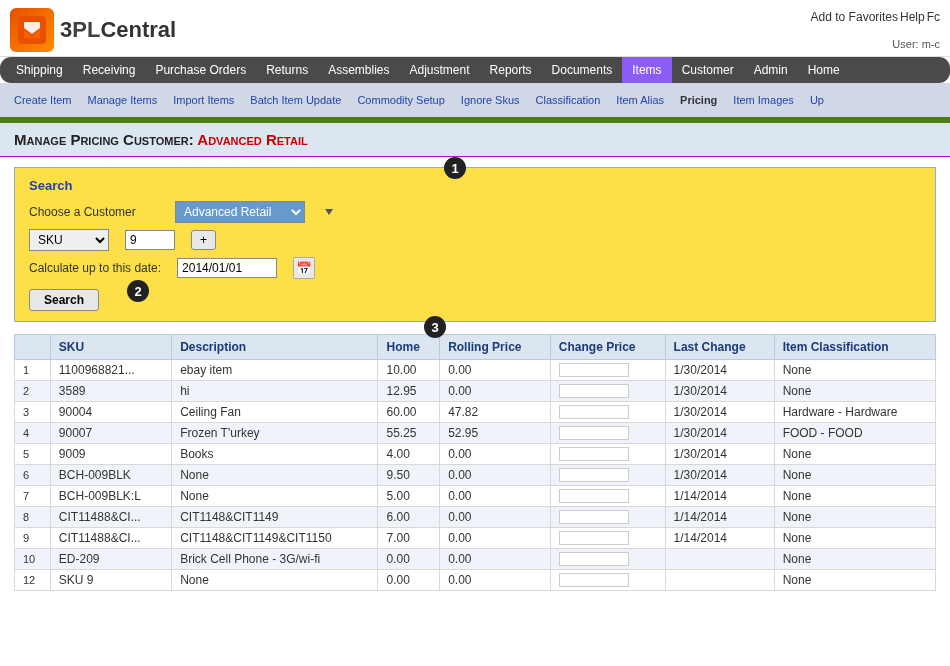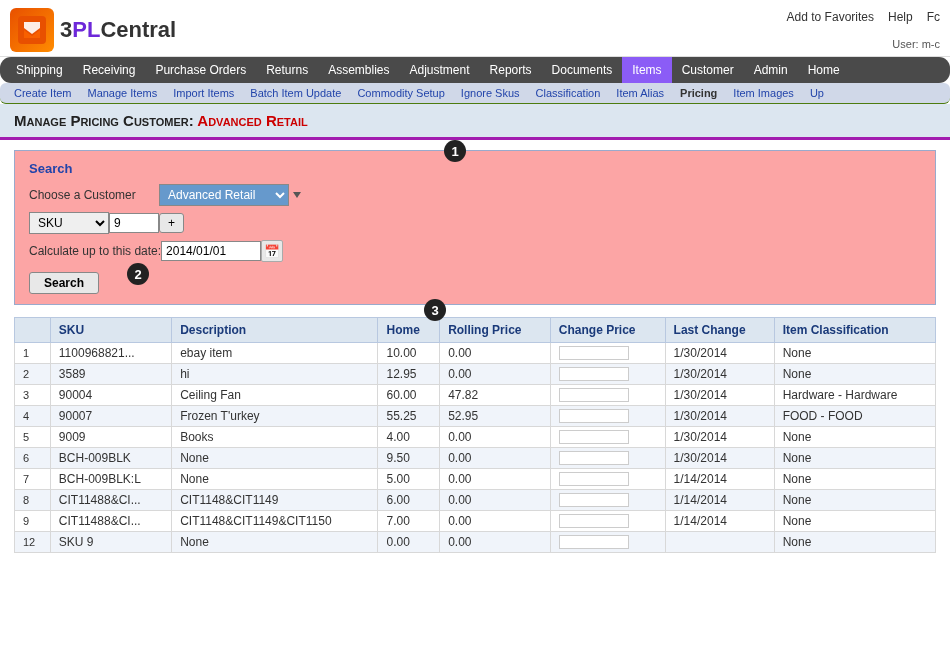--- a/index.html
+++ b/index.html
@@ -16,23 +16,23 @@
     }
     .logo-area { display: flex; align-items: center; gap: 6px; }
     .logo-box {
       width: 44px; height: 44px;
       background: linear-gradient(135deg, #e85000, #ff8c00);
       border-radius: 6px;
       display: flex; align-items: center; justify-content: center;
       font-size: 10px; color: white; font-weight: bold;
     }
     .logo-text { font-size: 22px; font-weight: bold; color: #333; }
-    .logo-text span.pl { color: #6d28d9; }
+    .logo-text span.pl { color: #404040; }
     .top-right { display: flex; gap: 14px; font-size: 12px; color: #555; align-items: flex-start; flex-direction: column; align-items: flex-end;}
-    .top-links { display: flex; gap: 14px; }
+    .top-links { display: flex; gap: 2px; }
     .top-links a { color: #333; text-decoration: none; font-size: 12px; }
     .user-info { font-size: 11px; color: #555; }
 
     
     .main-nav {
       background: #4a4a4a;
       display: flex;
       padding: 0 6px;
       border-radius: 11px;
     }
@@ -42,68 +42,67 @@
       padding: 6px 10px;
       font-size: 12px;
       white-space: nowrap;
     }
     .main-nav a.active { background: #8b5cf6; }
 
     
     .sub-nav {
       background: #d0d8e8;
       display: flex;
-      padding: 0 6px;
-      border-bottom: 1px solid #4d7c0f;
-      border-radius: 6px;
+      padding: 7px 6px;
+      border-bottom: 6px solid #4d7c0f;
     }
     .sub-nav a {
       color: #2244aa;
       text-decoration: none;
       padding: 4px 8px;
       font-size: 11px;
       white-space: nowrap;
     }
     .sub-nav a.active { color: #333; font-weight: bold; text-decoration: none; text-align: center; }
 
     
     .page-title-bar {
       background: #dce6f0;
       padding: 8px 14px;
-      border-bottom: 3px solid #a21caf;
+      border-bottom: 1px solid #a21caf;
     }
     .page-title-bar h1 {
       font-size: 15px;
       font-variant: small-caps;
       color: #222;
       font-weight: bold;
     }
     .page-title-bar h1 span.customer-name { color: #cc0000; font-weight: bold; }
 
     
     .content { padding: 10px 14px; }
 
     
     .search-section {
       border: 1px solid #99aacc;
       padding: 10px 14px;
       margin-bottom: 12px;
-      background: #fca5a5;
+      background: #fde047;
     }
     .search-section h2 {
       font-size: 13px;
       color: #2244aa;
       margin-bottom: 8px;
       font-weight: bold;
     }
     .form-row {
       display: flex;
       align-items: center;
       margin-bottom: 6px;
-      gap: 0;
+      gap: 16px;
     }
     .form-label {
       font-size: 12px;
       color: #333;
       min-width: 130px;
     }
     .customer-select {
       padding: 2px 4px;
       font-size: 12px;
       border: 1px solid #888;
@@ -409,20 +408,30 @@
     <td class="row-num">9</td>
     <td>CIT11488&amp;CI...</td>
     <td>CIT1148&amp;CIT1149&amp;CIT1150</td>
     <td>7.00</td>
     <td>0.00</td>
     <td><input type="text" style="border: 1px solid rgb(204, 204, 204); width: 70px; font-size: 11px;" value=""></td>
     <td>1/14/2014</td>
     <td>None</td>
   </tr>
         <tr>
+    <td class="row-num">10</td>
+    <td>ED-209</td>
+    <td>Brick Cell Phone - 3G/wi-fi</td>
+    <td>0.00</td>
+    <td>0.00</td>
+    <td><input type="text" style="border: 1px solid rgb(204, 204, 204); width: 70px; font-size: 11px;" value=""></td>
+    <td></td>
+    <td>None</td>
+  </tr>
+        <tr>
     <td class="row-num">12</td>
     <td>SKU 9</td>
     <td>None</td>
     <td>0.00</td>
     <td>0.00</td>
     <td><input type="text" style="border: 1px solid rgb(204, 204, 204); width: 70px; font-size: 11px;" value=""></td>
     <td></td>
     <td>None</td>
   </tr>
       </tbody>

